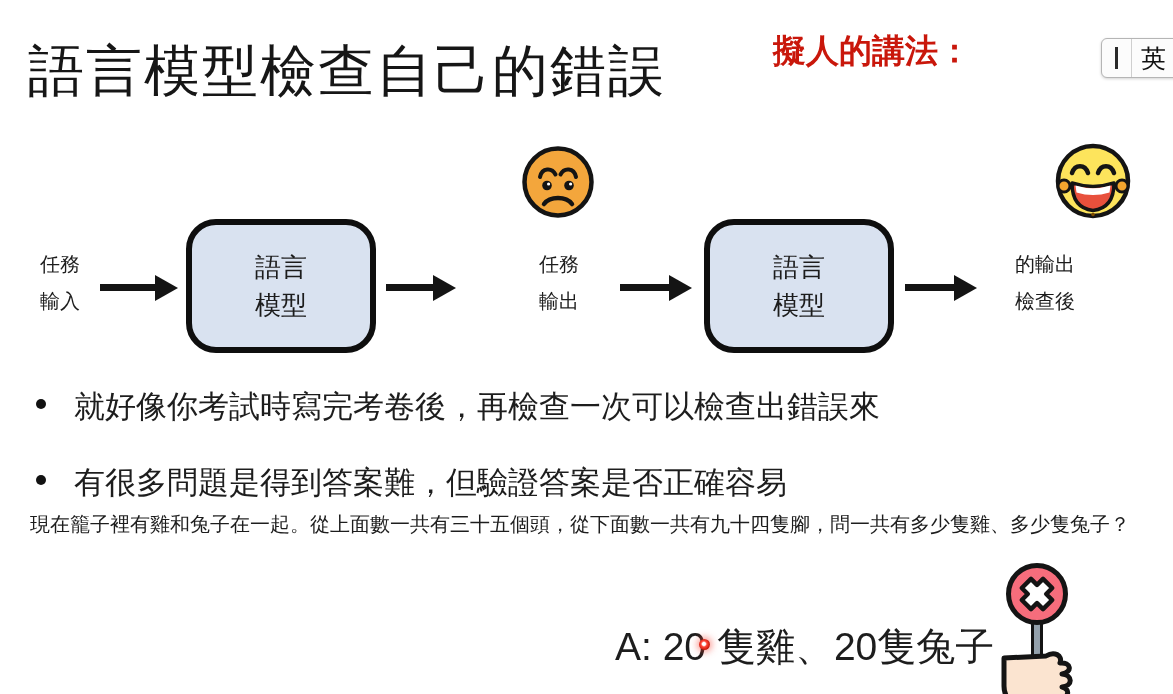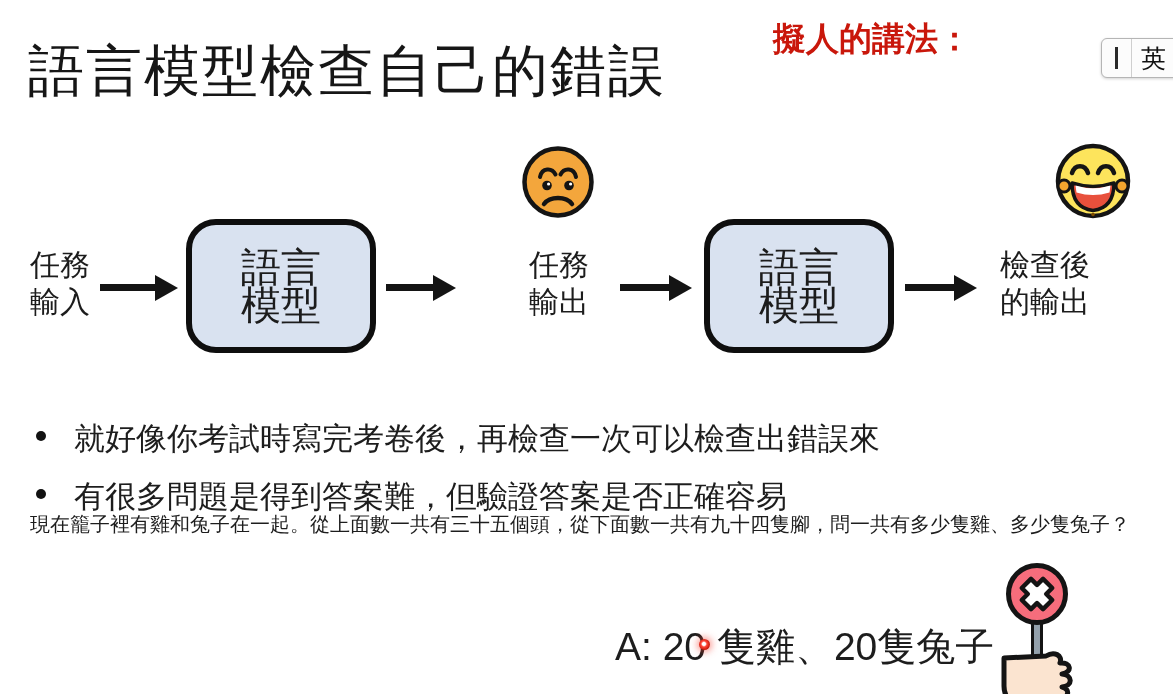--- a/index.html
+++ b/index.html
@@ -7,66 +7,66 @@
     width:1173px; height:694px; position:relative; overflow:hidden;
     background:#ffffff; font-family:"Liberation Sans", sans-serif;
   }
   
   .title {
     position:absolute; left:28px; top:34px;
     font-size:56px; font-weight:400; color:#161616; letter-spacing:2px;
     white-space:nowrap;
   }
   .annotation {
-    position:absolute; left:773px; top:18px;
+    position:absolute; left:773px; top:30px;
     font-size:33px; line-height:41px; font-weight:600; color:#c9170b;
     white-space:nowrap;
   }
   
   .ime {
     position:absolute; top:38px; left:1101px; width:90px; height:40px;
     background:#fcfcfc; border:1px solid #b5b5b5; border-radius:6px;
     box-shadow:0 1px 3px rgba(0,0,0,.18);
     display:flex; align-items:center; overflow:hidden; box-sizing:border-box;
   }
   .ime-cursor { width:3px; height:22px; background:#2a2a2a; margin:0 13px; flex:none; }
   .ime-divider { width:1px; align-self:stretch; background:#cfcfcf; flex:none; }
   .ime-lang { font-size:25px; color:#111; margin:0 9px; flex:none; }
   
   .dlabel {
-    position:absolute; font-size:30px; line-height:37px; text-align:center;
+    position:absolute; font-size:20px; line-height:37px; text-align:center;
     color:#1c1c1c;
   }
   .lbl-input { left:22px; top:246px; width:76px; }
   .lbl-mid   { left:520px; top:246px; width:78px; }
   .lbl-final { left:994px; top:246px; width:102px; }
   .model-box {
     position:absolute; top:219px; width:178px; height:122px;
     background:#d9e2f0; border:6px solid #0e0e0e; border-radius:30px;
     display:flex; flex-direction:column; justify-content:center; align-items:center;
-    font-size:40px; line-height:38px; color:#1c1c1c; text-align:right;
+    font-size:26px; line-height:38px; color:#1c1c1c; text-align:right;
   }
   .box1 { left:186px; }
   .box2 { left:704px; }
   .arrow { position:absolute; top:284px; height:7px; background:#141414; }
   .arrow::after {
     content:""; position:absolute; right:-22px; top:50%; transform:translateY(-50%);
     border-left:23px solid #141414; border-top:13px solid transparent;
     border-bottom:13px solid transparent; width:0; height:0;
   }
   .arrow1 { left:100px; width:56px; }
   .arrow2 { left:386px; width:48px; }
   .arrow3 { left:620px; width:50px; }
   .arrow4 { left:905px; width:50px; }
   .emoji-sad   { position:absolute; left:520px; top:144px; }
   .emoji-happy { position:absolute; left:1052px; top:140px; }
   
-  .bullet-row { position:absolute; left:36px; display:flex; align-items:flex-start;margin-top:32px; }
+  .bullet-row { position:absolute; left:36px; display:flex; align-items:flex-start; }
   .bullet-row.b1 { top:386px; }
-  .bullet-row.b2 { top:444px;text-align:right; }
+  .bullet-row.b2 { top:462px;text-align:right; }
   .bullet-dot { width:10px; height:10px; border-radius:50%; background:#121212; margin:13px 28px 0 0; flex:none; }
   .bullet-text { font-size:31px; color:#1d1d1d; white-space:nowrap; }
   
   .question {
     position:absolute; left:30px; top:506px; width:1118px;
     font-size:20px; line-height:37px; color:#1d1d1d;
   }
   .answer { position:absolute; left:615px; top:620px; font-size:39px; color:#1d1d1d; white-space:nowrap; }
   .laser-dot {
     position:absolute; left:699px; top:639px; width:11px; height:11px; border-radius:50%;
@@ -139,22 +139,22 @@
     <path d="M46 33 C49 24 59 24 62 33" fill="none" stroke="#141414" stroke-width="4.5" stroke-linecap="round"></path>
     <circle cx="12" cy="46" r="6" fill="#f3a52e" stroke="#141414" stroke-width="3"></circle>
     <circle cx="70" cy="46" r="6" fill="#f3a52e" stroke="#141414" stroke-width="3"></circle>
     <path d="M20 43 Q41 50 62 43 Q62 68 41 70.5 Q20 68 20 43 Z" fill="#e8503c" stroke="#141414" stroke-width="3.5" stroke-linejoin="round"></path>
     <path d="M23.5 45.5 Q41 51 58.5 45.5 L57.5 52.5 Q41 57.5 24.5 52.5 Z" fill="#ffffff"></path>
     <circle cx="41" cy="74.5" r="1.8" fill="#7c4a00"></circle>
   </svg>
 </div>
 
 <div class="dlabel lbl-final">
+  <div>的輸出</div>
   <div>檢查後</div>
-  <div>的輸出</div>
 </div>
 
 <div class="bullet-row b1">
   <span class="bullet-dot"></span>
   <span class="bullet-text">就好像你考試時寫完考卷後，再檢查一次可以檢查出錯誤來</span>
 </div>
 <div class="bullet-row b2">
   <span class="bullet-dot"></span>
   <span class="bullet-text">有很多問題是得到答案難，但驗證答案是否正確容易</span>
 </div>

